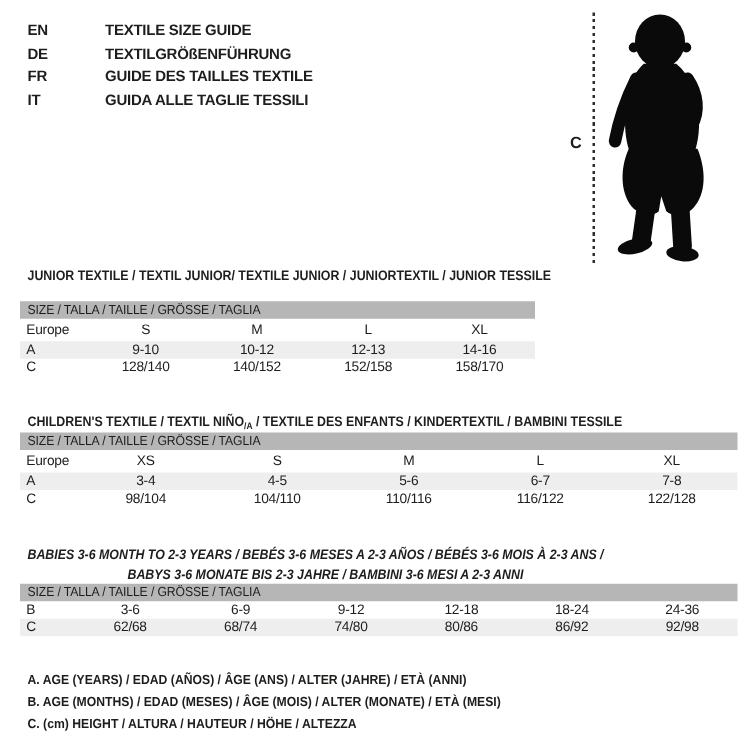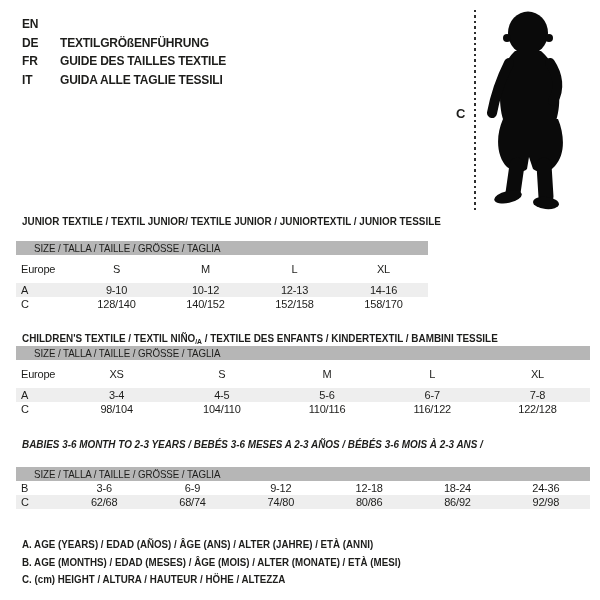--- a/index.html
+++ b/index.html
@@ -7,57 +7,58 @@
     width:600px;height:600px;position:relative;background:#ffffff;
     font-family:"Liberation Sans","DejaVu Sans",sans-serif;
     color:var(--ink,#1d1d1b);
     -webkit-font-smoothing:antialiased;
   }
   .abs{position:absolute;}
   .cond{display:inline-block;transform:scaleX(0.93);transform-origin:0 50%;white-space:nowrap;}
 
   
   .lang-block{left:22px;top:15px;line-height:18.6px;font-weight:bold;font-size:12px;letter-spacing:-0.2px;}
-  .lang-row{display:flex;}
+  .lang-row{display:flex;gap:24px;}
   .lang-code{width:38px;}
   .lang-title{white-space:nowrap;}
 
   
   .measure-line{left:474px;top:10px;width:2px;height:202px;
     background:repeating-linear-gradient(to bottom,#2e2e2e 0 2.5px,transparent 2.5px 5.5px);}
   .measure-label{left:456px;top:106px;font-weight:bold;font-size:13px;}
   .baby-svg{left:484px;top:9px;}
 
   
   .tbl-title{font-weight:bold;font-size:11px;white-space:nowrap;text-align:center;}
   .tbl-title .cond{transform:scaleX(0.90);}
   .t3-title{line-height:16px;}
   .sub-a{font-size:7.5px;vertical-align:-2px;}
   .tbl{background:#ffffff;}
   .tbl-bar{height:14px;background:var(--bar,#b6b6b6);font-size:10.5px;line-height:14px;
-    padding-left:18px;letter-spacing:-0.1px;}
+    padding-left:6px;letter-spacing:-0.1px;}
   .trow{display:flex;align-items:center;height:14px;font-size:11px;letter-spacing:-0.2px;}
-  .trow.tall{height:28px;}
+  .trow.tall{height:18px;}
   .trow.shaded{background:var(--shade,#eeeeee);}
   .tlabel{padding-left:5px;box-sizing:border-box;}
   .t1 .tlabel{width:56px;}
   .t2 .tlabel{width:48px;}
   .t3 .tlabel{width:44px;}
   .tcell{flex:1;text-align:center;}
 
   
   .notes{left:22px;top:536px;font-weight:bold;font-size:10.5px;line-height:17.5px;}
   .note-line{white-space:nowrap;}
 </style>
 </head>
 <body style="--ink: #1d1d1b; --bar: #b6b6b6; --shade: #eeeeee;">
 
 <div class="abs lang-block">
   <div class="lang-row">
     <span class="lang-code">EN</span>
+    <span class="lang-title">TEXTILE SIZE GUIDE</span>
   </div>
   <div class="lang-row">
     <span class="lang-code">DE</span>
     <span class="lang-title">TEXTILGRÖßENFÜHRUNG</span>
   </div>
   <div class="lang-row">
     <span class="lang-code">FR</span>
     <span class="lang-title">GUIDE DES TAILLES TEXTILE</span>
   </div>
   <div class="lang-row">
@@ -146,20 +147,21 @@
         <div class="tcell">104/110</div>
         <div class="tcell">110/116</div>
         <div class="tcell">116/122</div>
         <div class="tcell">122/128</div>
       </div>
     </div>
 </div>
 
 <div class="abs tbl-title t3-title" style="left:22px;top:436px;font-style:italic;">
   <div><span class="cond">BABIES 3-6 MONTH TO 2-3 YEARS / BEBÉS 3-6 MESES A 2-3 AÑOS / BÉBÉS 3-6 MOIS À 2-3 ANS /</span></div>
+  <div><span class="cond">BABYS 3-6 MONATE BIS 2-3 JAHRE / BAMBINI 3-6 MESI A 2-3 ANNI</span></div>
 </div>
 <div class="abs tbl t3" style="left:16px;top:467px;width:574px;">
   <div class="tbl-bar">
     <span class="cond">SIZE / TALLA / TAILLE / GRÖSSE / TAGLIA</span>
   </div>
   <div>
       <div class="trow">
         <div class="tlabel">B</div>
         <div class="tcell">3-6</div>
         <div class="tcell">6-9</div>

